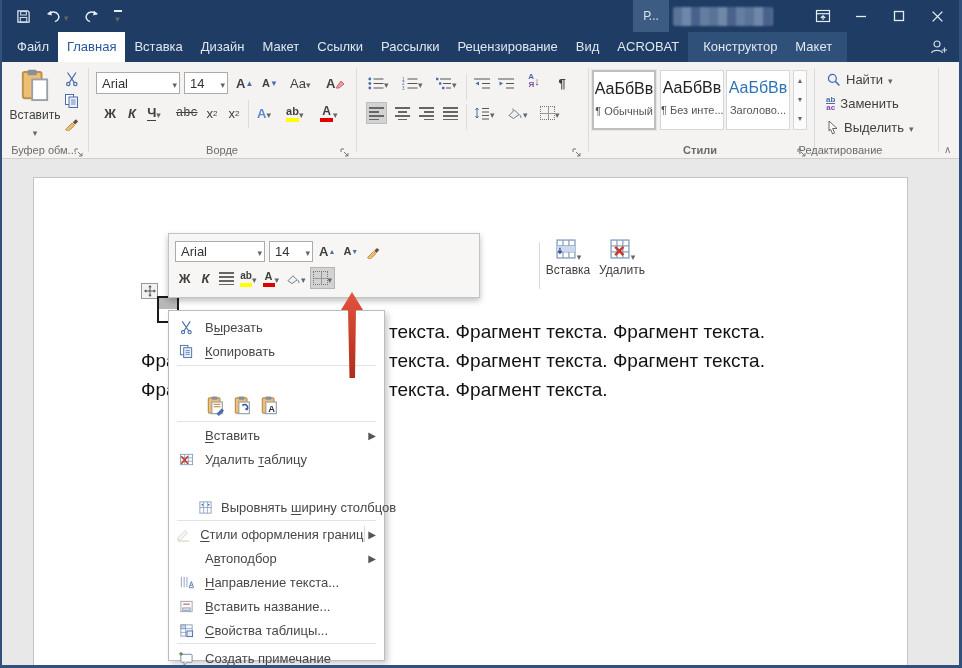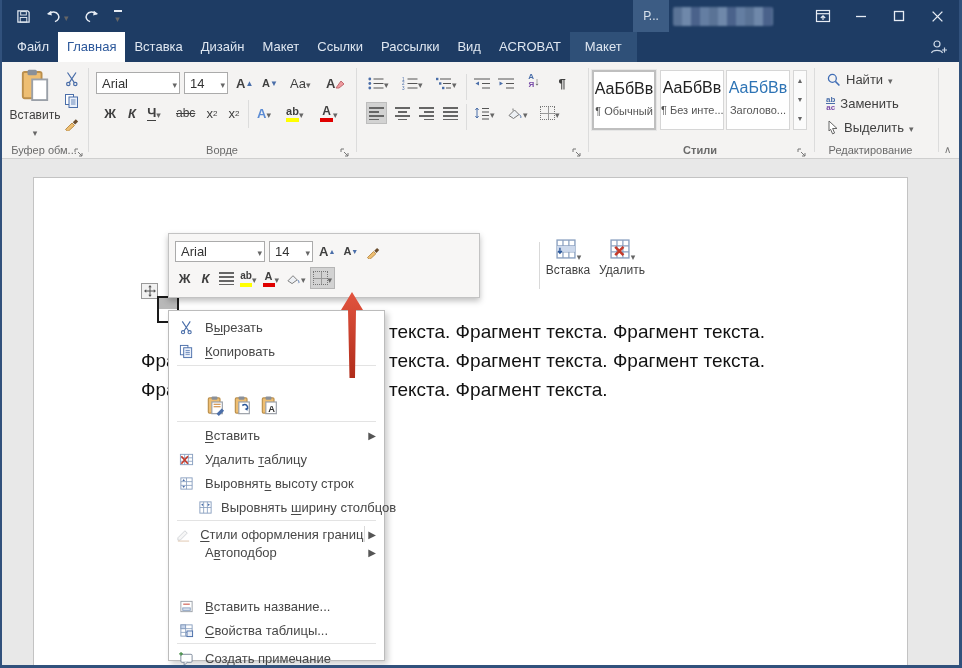--- a/index.html
+++ b/index.html
@@ -35,21 +35,21 @@
   .glabel{position:absolute;bottom:2px;font-size:11px;color:#6a6a6a;text-align:center;white-space:nowrap;}
   .launcher{position:absolute;bottom:3px;width:11px;height:11px;}
   .combo{display:inline-flex;align-items:center;height:22px;background:#fff;border:1px solid #ababab;font-size:13px;color:#333;padding:0 2px 0 5px;}
   .combo .dd{margin-left:auto;}
   .dd::after{content:"▾";font-size:9px;color:#666;}
   .rbtn{display:inline-flex;align-items:center;justify-content:center;height:22px;min-width:20px;padding:0 2px;color:#3f3f3f;font-size:13px;}
   .rbtn.active{background:#d2d2d2;border:1px solid #bdbdbd;}
   .glyph-b{font-weight:bold;}
   .glyph-i{font-style:italic;font-weight:bold;}
   .glyph-u{font-weight:bold;border-bottom:1px solid #3f3f3f;line-height:14px;}
-  .strike{text-decoration:line-through;font-size:12px;}
+  .strike{text-decoration:line-through;font-size:12px;font-family:Liberation Mono, monospace;}
   .colorbar{display:inline-block;width:13px;height:4px;margin-top:1px;}
   .stack{display:inline-flex;flex-direction:column;align-items:center;line-height:12px;}
   .al{width:15px;height:13px;display:inline-block;background-repeat:no-repeat;}
   .al-l{background-image:linear-gradient(#666,#666),linear-gradient(#666,#666),linear-gradient(#666,#666),linear-gradient(#666,#666);background-size:15px 2px,10px 2px,15px 2px,10px 2px;background-position:0 0,0 4px,0 8px,0 12px;}
   .al-c{background-image:linear-gradient(#666,#666),linear-gradient(#666,#666),linear-gradient(#666,#666),linear-gradient(#666,#666);background-size:15px 2px,9px 2px,15px 2px,9px 2px;background-position:0 0,3px 4px,0 8px,3px 12px;}
   .al-r{background-image:linear-gradient(#666,#666),linear-gradient(#666,#666),linear-gradient(#666,#666),linear-gradient(#666,#666);background-size:15px 2px,10px 2px,15px 2px,10px 2px;background-position:0 0,5px 4px,0 8px,5px 12px;}
   .al-j{background-image:linear-gradient(#666,#666),linear-gradient(#666,#666),linear-gradient(#666,#666),linear-gradient(#666,#666);background-size:15px 2px,15px 2px,15px 2px,15px 2px;background-position:0 0,0 4px,0 8px,0 12px;}
   .borders-ico{width:15px;height:14px;border:1px dotted #777;background:
      linear-gradient(#999,#999) 0 6px/15px 1px no-repeat,
      linear-gradient(#999,#999) 7px 0/1px 14px no-repeat;}
@@ -165,23 +165,25 @@
   </div>
 
   <div class="abs tabrow">
     <span class="tab" style="margin-left:8px">Файл</span>
     <span class="tab active">Главная</span>
     <span class="tab">Вставка</span>
     <span class="tab">Дизайн</span>
     <span class="tab">Макет</span>
     <span class="tab">Ссылки</span>
     <span class="tab">Рассылки</span>
+    <span class="tab">Рецензирование</span>
     <span class="tab">Вид</span>
     <span class="tab">ACROBAT</span>
     <span class="ctxtabs">
+      <span class="tab">Конструктор</span>
       <span class="tab">Макет</span>
     </span>
     <span class="tr-icons">
       <svg width="20" height="16" viewBox="0 0 20 16">
           <circle cx="9" cy="5" r="3" fill="none" stroke="#cdd8e6" stroke-width="1.2"></circle>
           <path d="M3.5 14c1.2-3.6 9.8-3.6 11 0" fill="none" stroke="#cdd8e6" stroke-width="1.2"></path>
           <path d="M16.5 8.5v5M14 11h5" stroke="#cdd8e6" stroke-width="1.2"></path>
         </svg>
 
     </span>
@@ -426,21 +428,21 @@
         </span>
       <span>Заменить</span>
     </div>
     <div class="ed-item" style="top:58px;">
       <svg width="13" height="15" viewBox="0 0 13 15">
           <path d="M3 1l8 7.5H6.6l2 4.5-2 .9-2-4.6L3 11z" fill="#fff" stroke="#666"></path>
         </svg>
       <span>Выделить</span>
         <span class="dd"></span>
     </div>
-    <div class="glabel" style="left:808px;width:125px;">Редактирование</div>
+    <div class="glabel" style="left:778px;width:125px;">Редактирование</div>
     <div class="gsep" style="left:938px;"></div>
     <div class="abs" style="left:944px;bottom:3px;color:#777;font-size:10px;">∧</div>
   </div>
 
   <div class="abs docarea"></div>
   <div class="abs page"></div>
 
   <div class="abs handle">
     <svg width="12" height="12" viewBox="0 0 14 14">
         <path d="M7 2v10M2 7h10" stroke="#555" stroke-width="1.2"></path>
@@ -605,30 +607,20 @@
       <span class="mi-ico">
         <svg width="15" height="15" viewBox="0 0 16 16">
             <rect x="1.5" y="2.5" width="13" height="11" fill="#fff" stroke="#8aa0c0"></rect>
             <path d="M1.5 6.2h13M1.5 9.9h13M6 2.5v11M10 2.5v11" stroke="#8aa0c0" stroke-width=".9"></path>
             <path d="M2.5 4.5l7 8M9.5 4.5l-7 8" stroke="#c43b2b" stroke-width="1.8"></path>
           </svg>
       </span>
       <span class="mi-label"><span>Удалить </span><u>т</u><span>аблицу</span></span>
     </div>
 
-    <div class="mi" style="top:160px;">
-      <span class="mi-ico">
-        <svg width="15" height="15" viewBox="0 0 16 16">
-            <rect x="2" y="2" width="12" height="12" fill="#fff" stroke="#8aa0c0"></rect>
-            <path d="M2 6h12M2 10h12M8 2v12" stroke="#8aa0c0" stroke-width=".9"></path>
-            <path d="M5 3.2 3.6 5.4h2.8zM5 12.8 3.6 10.6h2.8z" fill="#4a6ea9"></path>
-          </svg>
-      </span>
-      <span class="mi-label"><span>Выровнят</span><u>ь</u><span> высоту строк</span></span>
-    </div>
 
     <div class="mi" style="top:184px;margin-left:23px;">
       <span class="mi-ico">
         <svg width="15" height="15" viewBox="0 0 16 16">
             <rect x="2" y="2" width="12" height="12" fill="#fff" stroke="#8aa0c0"></rect>
             <path d="M6 2v12M10 2v12M2 8h12" stroke="#8aa0c0" stroke-width=".9"></path>
             <path d="M3.2 5 5.4 3.6v2.8zM12.8 5 10.6 3.6v2.8z" fill="#4a6ea9"></path>
           </svg>
       </span>
       <span class="mi-label"><span>Выровнять </span><u>ш</u><span>ирину столбцов</span></span>
@@ -641,26 +633,35 @@
         <svg width="15" height="15" viewBox="0 0 16 16">
             <path d="M2 11.5 9.5 4l2.5 2.5-7.5 7.5H2z" fill="#ececec" stroke="#9aa0a8"></path>
             <path d="M2 15h12" stroke="#b9814f"></path>
           </svg>
       </span>
       <span class="mi-label"><span></span><u>С</u><span>тили оформления границ</span></span>
       <span class="mi-splitline"></span>
       <span class="mi-arrow" style="margin-left:0;">▶</span>
     </div>
 
-    <div class="mi" style="top:229px;">
+    <div class="mi" style="top:235px;">
       <span class="mi-ico"></span>
       <span class="mi-label"><span>А</span><u>в</u><span>топодбор</span></span>
       <span class="mi-arrow">▶</span>
     </div>
 
+    <div class="mi" style="top:259px;">
+      <span class="mi-ico">
+        <svg width="15" height="15" viewBox="0 0 16 16">
+            <path d="M2.5 2v11M5.5 2v11M8.5 2v11" stroke="#8aa0c0"></path>
+            <path d="M10.5 13.5h5M11 13l2.2-6 2.2 6M11.9 11h2.6" stroke="#4a6ea9" fill="none" stroke-width=".9"></path>
+          </svg>
+      </span>
+      <span class="mi-label"><span></span><u>Н</u><span>аправление текста...</span></span>
+    </div>
 
     <div class="mi" style="top:283px;">
       <span class="mi-ico">
         <svg width="15" height="15" viewBox="0 0 16 16">
             <rect x="2" y="2.5" width="12" height="11" fill="#fff" stroke="#9aa0a8"></rect>
             <rect x="4" y="9.5" width="8" height="2.6" fill="#dde5f2" stroke="#8aa0c0"></rect>
             <path d="M4.5 5.5h7" stroke="#c43b2b"></path>
           </svg>
       </span>
       <span class="mi-label"><span></span><u>В</u><span>ставить название...</span></span>

